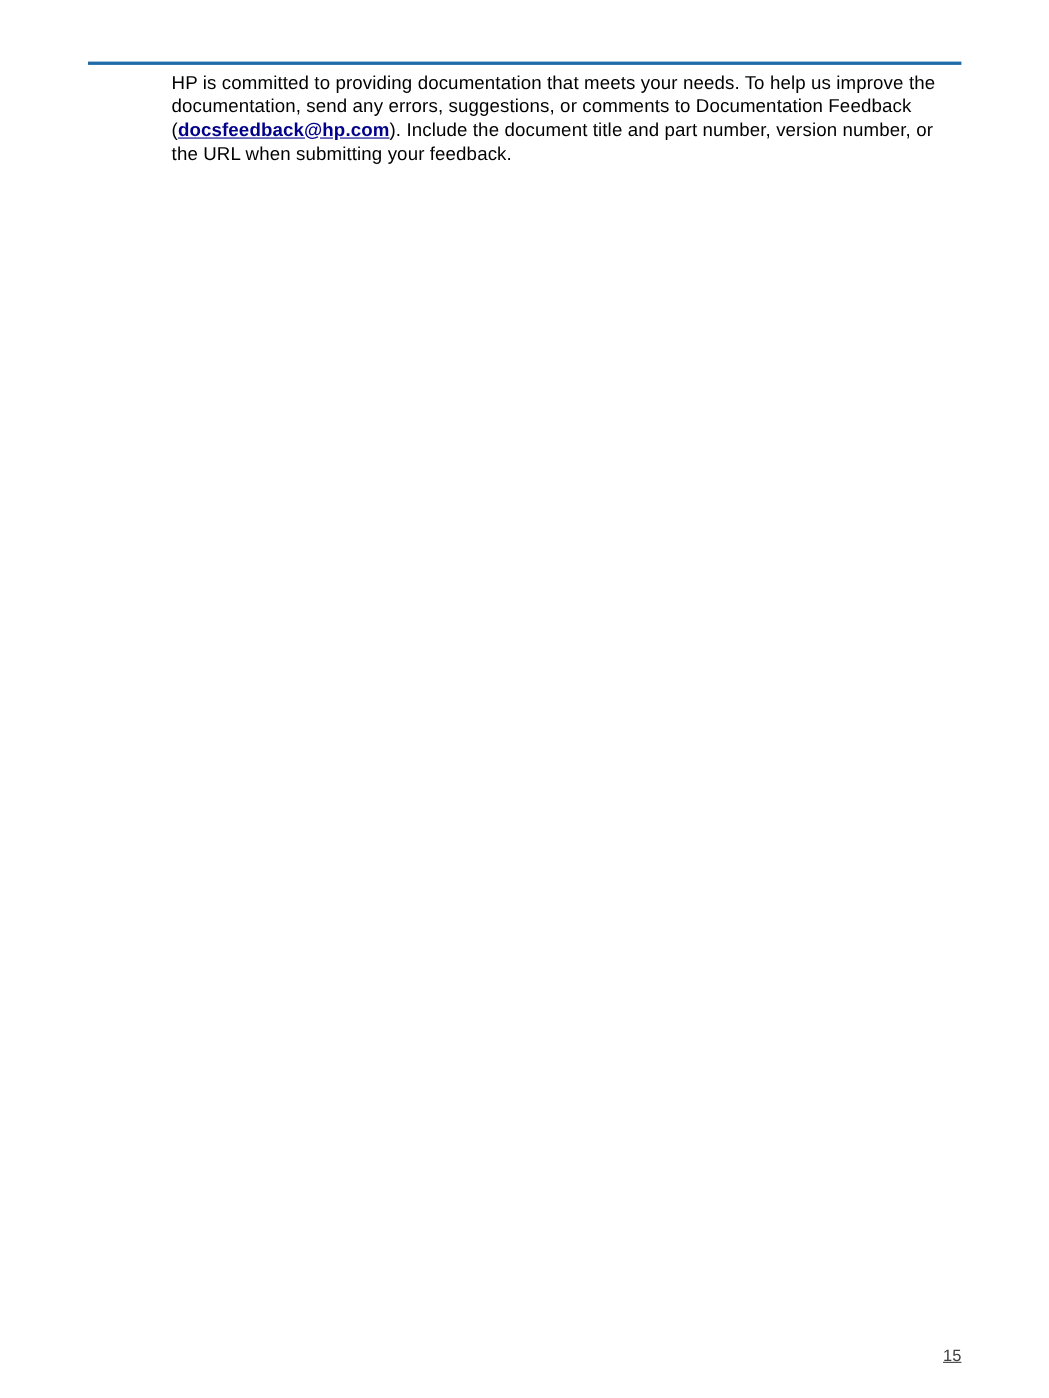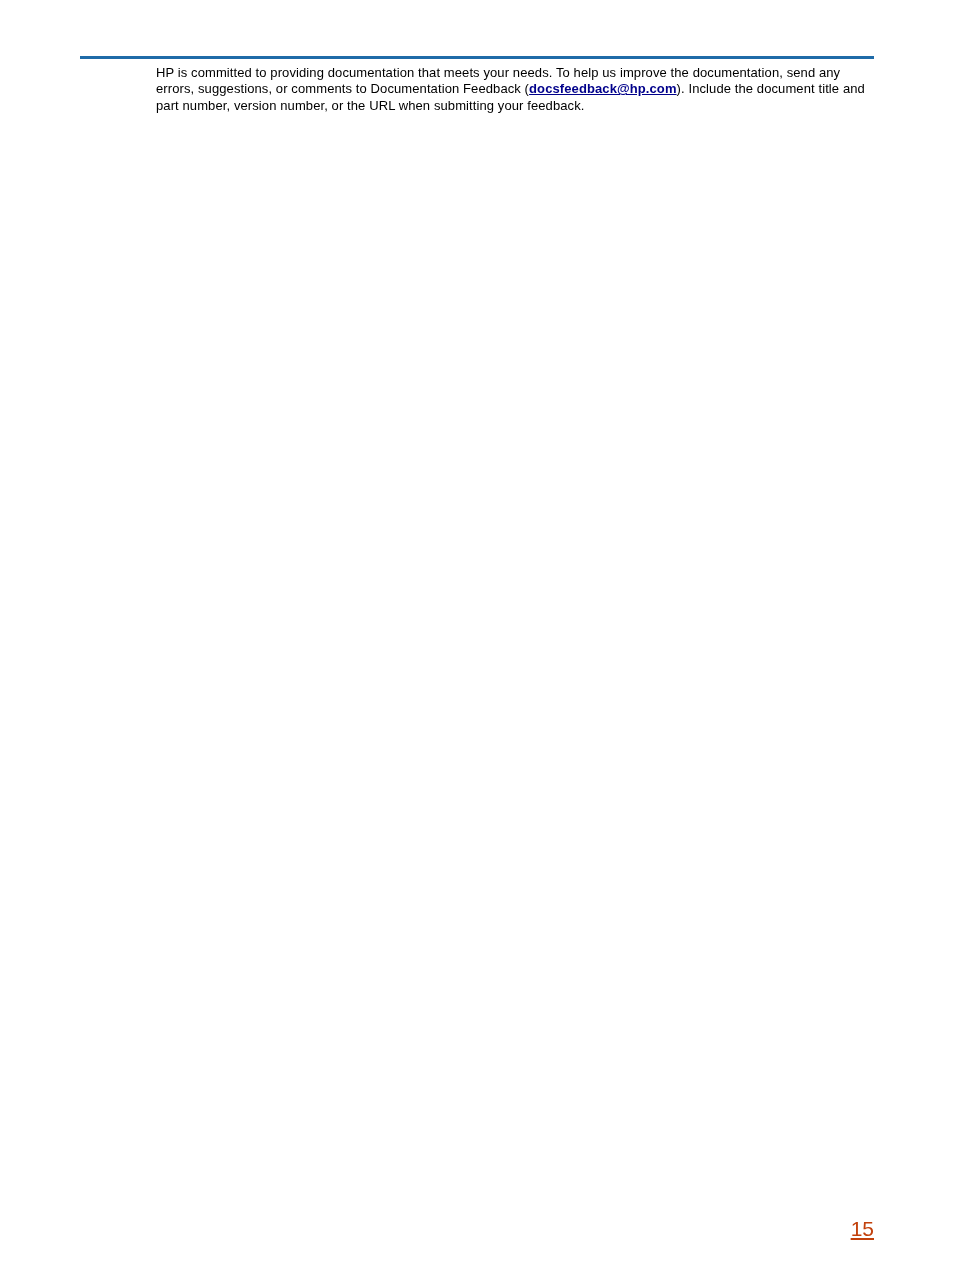--- a/index.html
+++ b/index.html
@@ -32,35 +32,35 @@
     }
     .chapter-number {
       display: inline;
     }
     .chapter-title {
       display: inline;
     }
     .body-paragraph {
       margin-left: 76px;
       color: #000000;
-      font-size: 13px;
+      font-size: 17px;
       line-height: 1.25;
       letter-spacing: 0.1px;
     }
     .email-link {
       color: #00008b;
       text-decoration: underline;
       font-weight: bold;
     }
     .page-number {
       position: absolute;
       bottom: 30px;
       right: 80px;
-      font-size: 21px;
-      color: #c2410c;
+      font-size: 15px;
+      color: #404040;
       text-decoration: underline;
     }
   </style>
 </head>
 <body>
 
 <div class="page-content">
   <hr class="title-rule">
   <p class="body-paragraph">
     <span>HP is committed to providing documentation that meets your needs. To help us improve the documentation, send any errors, suggestions, or comments to Documentation Feedback (</span><a href="#" class="email-link">docsfeedback@hp.com</a><span>). Include the document title and part number, version number, or the URL when submitting your feedback.</span>

